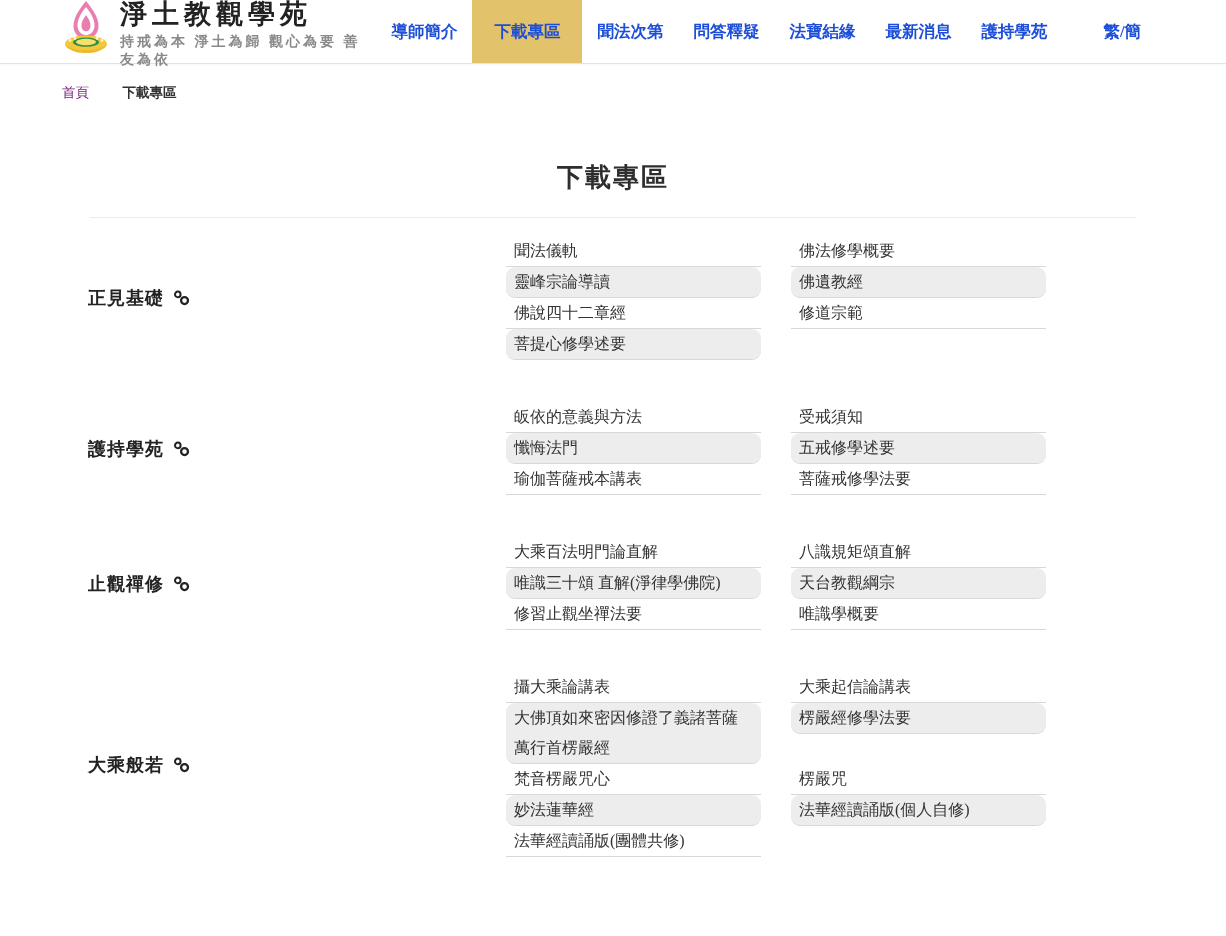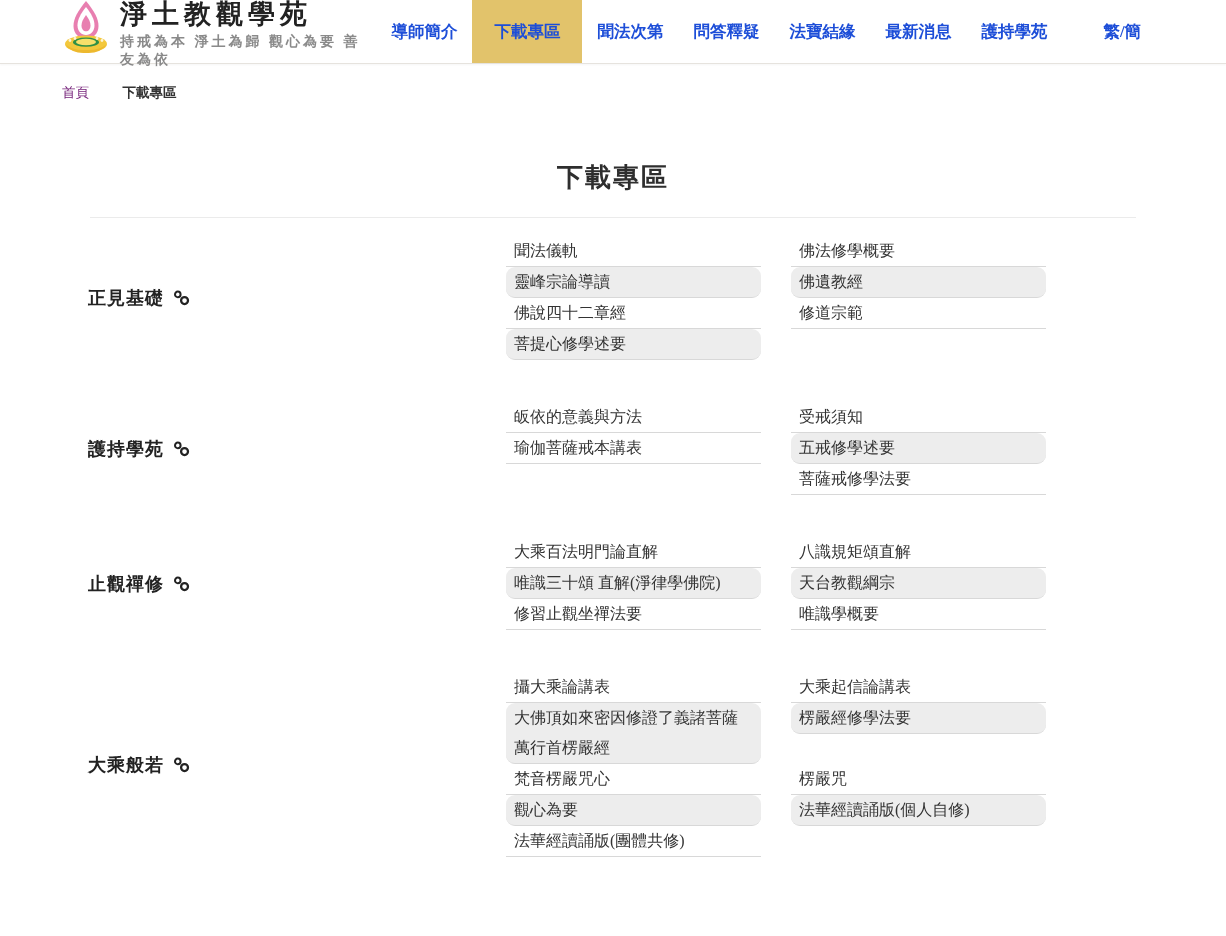--- a/index.html
+++ b/index.html
@@ -127,20 +127,21 @@
           <span class="link-icon">
             <svg width="17" height="16" viewBox="0 0 20 19" aria-hidden="true">
               <circle cx="5.6" cy="5.2" r="3.3" fill="none" stroke="#222" stroke-width="2.4"></circle>
               <circle cx="13.6" cy="12.6" r="4.1" fill="none" stroke="#222" stroke-width="2.7"></circle>
             </svg>
           </span>
         </div>
         <div class="cols">
           <div class="col">
             <div class="item">皈依的意義與方法</div>
+            <div class="item shaded">懺悔法門</div>
             <div class="item">瑜伽菩薩戒本講表</div>
           </div>
           <div class="col">
             <div class="item">受戒須知</div>
             <div class="item shaded">五戒修學述要</div>
             <div class="item">菩薩戒修學法要</div>
           </div>
         </div>
       </section>
       <section class="section">
@@ -174,21 +175,21 @@
               <circle cx="5.6" cy="5.2" r="3.3" fill="none" stroke="#222" stroke-width="2.4"></circle>
               <circle cx="13.6" cy="12.6" r="4.1" fill="none" stroke="#222" stroke-width="2.7"></circle>
             </svg>
           </span>
         </div>
         <div class="cols">
           <div class="col">
             <div class="item">攝大乘論講表</div>
             <div class="item shaded">大佛頂如來密因修證了義諸菩薩萬行首楞嚴經</div>
             <div class="item">梵音楞嚴咒心</div>
-            <div class="item shaded">觀心為要</div>
+            <div class="item shaded">妙法蓮華經</div>
             <div class="item">法華經讀誦版(團體共修)</div>
           </div>
           <div class="col">
             <div class="item">大乘起信論講表</div>
             <div class="item shaded">楞嚴經修學法要</div>
             <div class="item empty"></div>
             <div class="item">楞嚴咒</div>
             <div class="item shaded">法華經讀誦版(個人自修)</div>
           </div>
         </div>

